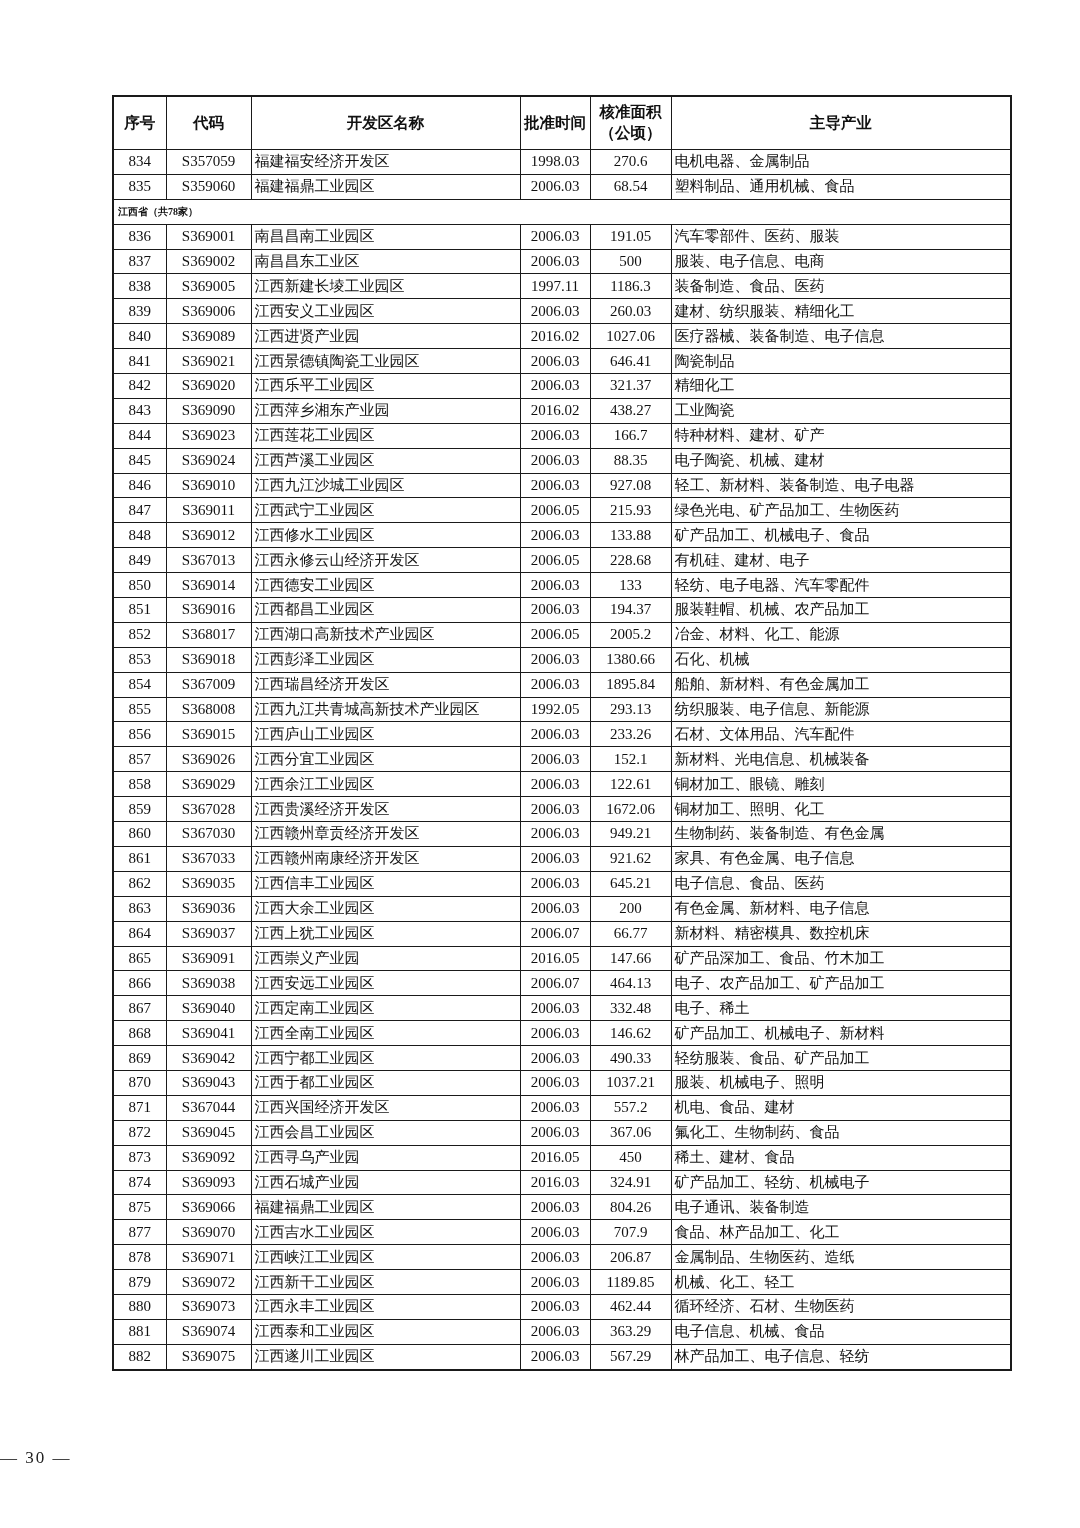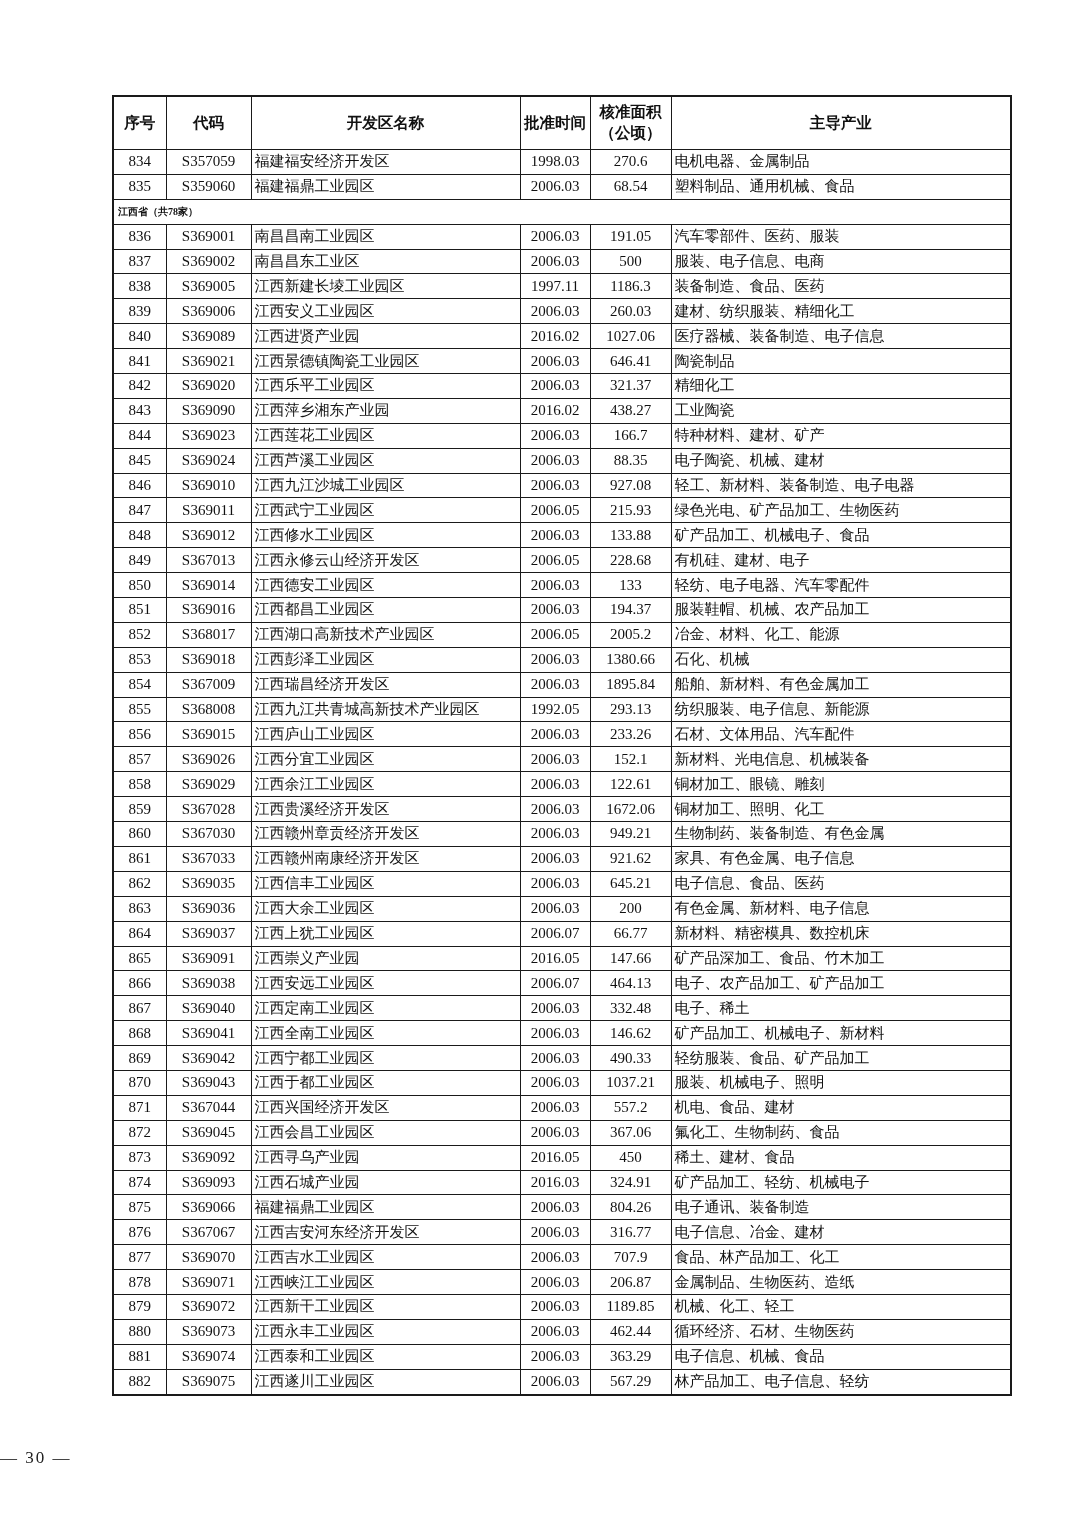--- a/index.html
+++ b/index.html
@@ -394,28 +394,20 @@
         </tr>
         <tr>
           <td class="col-seq">875</td>
           <td class="col-code">S369066</td>
           <td class="col-name">福建福鼎工业园区</td>
           <td class="col-approval">2006.03</td>
           <td class="col-area">804.26</td>
           <td class="col-industries">电子通讯、装备制造</td>
         </tr>
         <tr>
-          <td class="col-seq">876</td>
-          <td class="col-code">S367067</td>
-          <td class="col-name">江西吉安河东经济开发区</td>
-          <td class="col-approval">2006.03</td>
-          <td class="col-area">316.77</td>
-          <td class="col-industries">电子信息、冶金、建材</td>
-        </tr>
-        <tr>
           <td class="col-seq">877</td>
           <td class="col-code">S369070</td>
           <td class="col-name">江西吉水工业园区</td>
           <td class="col-approval">2006.03</td>
           <td class="col-area">707.9</td>
           <td class="col-industries">食品、林产品加工、化工</td>
         </tr>
         <tr>
           <td class="col-seq">878</td>
           <td class="col-code">S369071</td>

